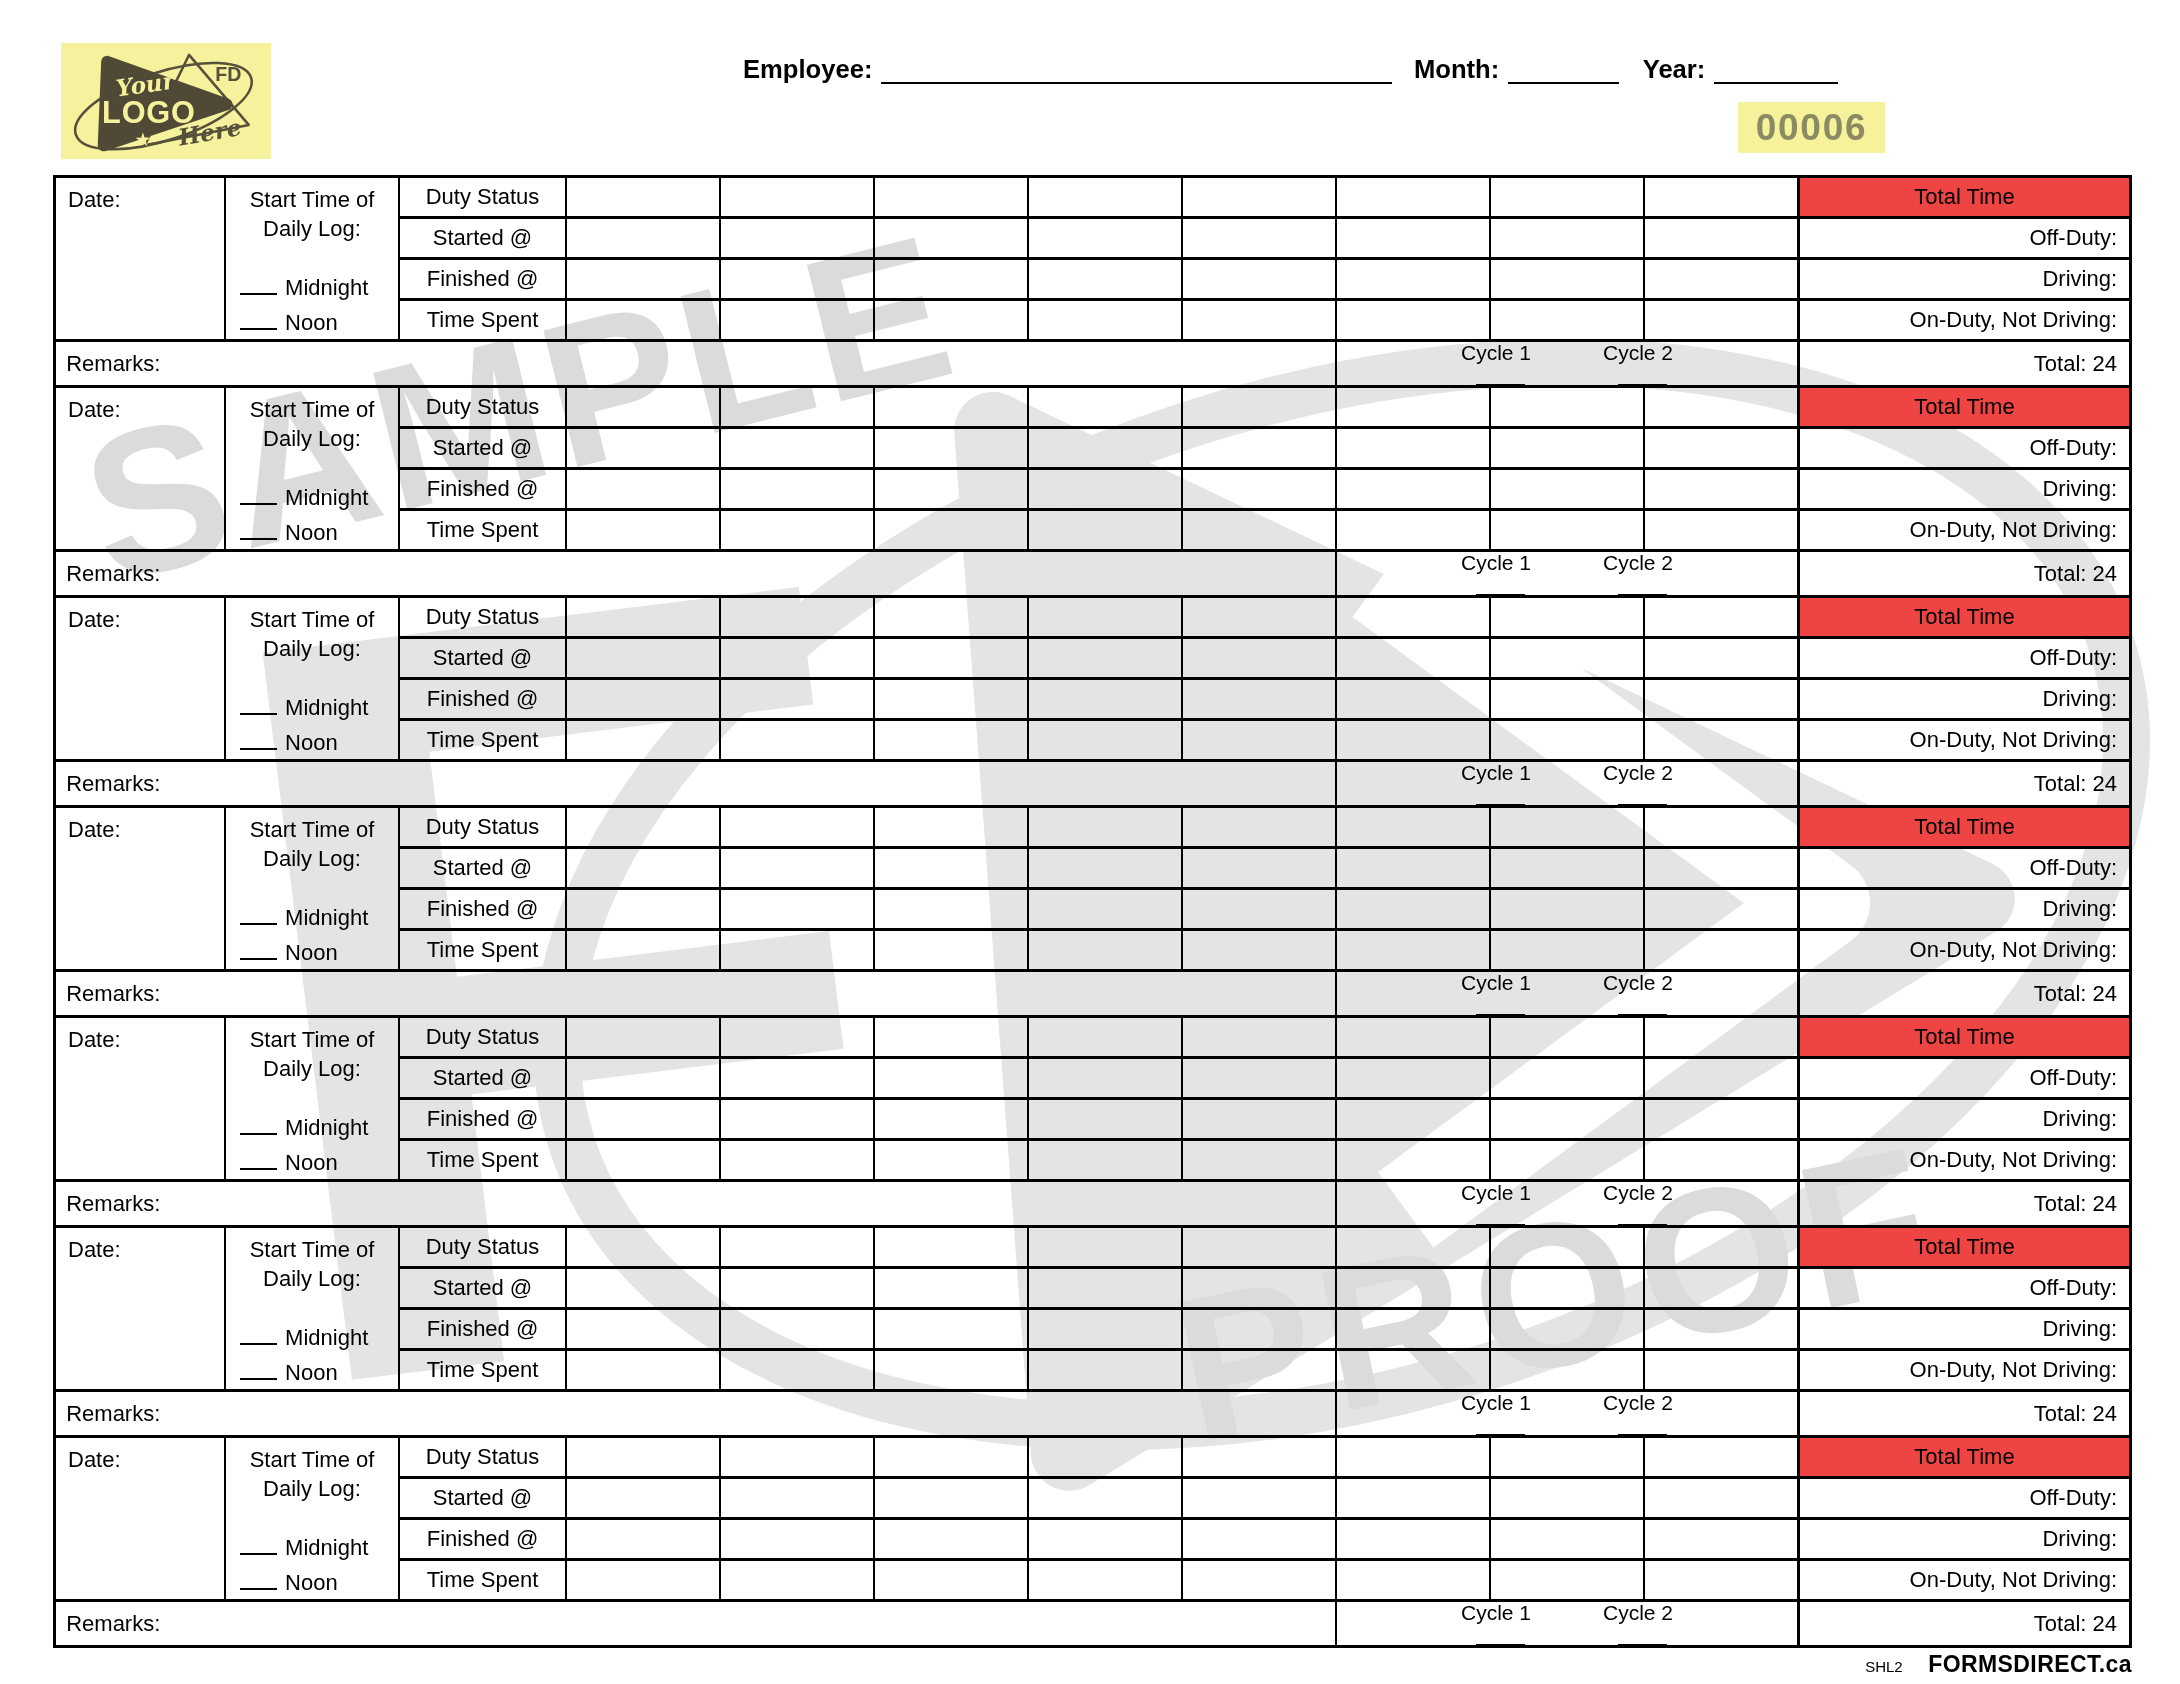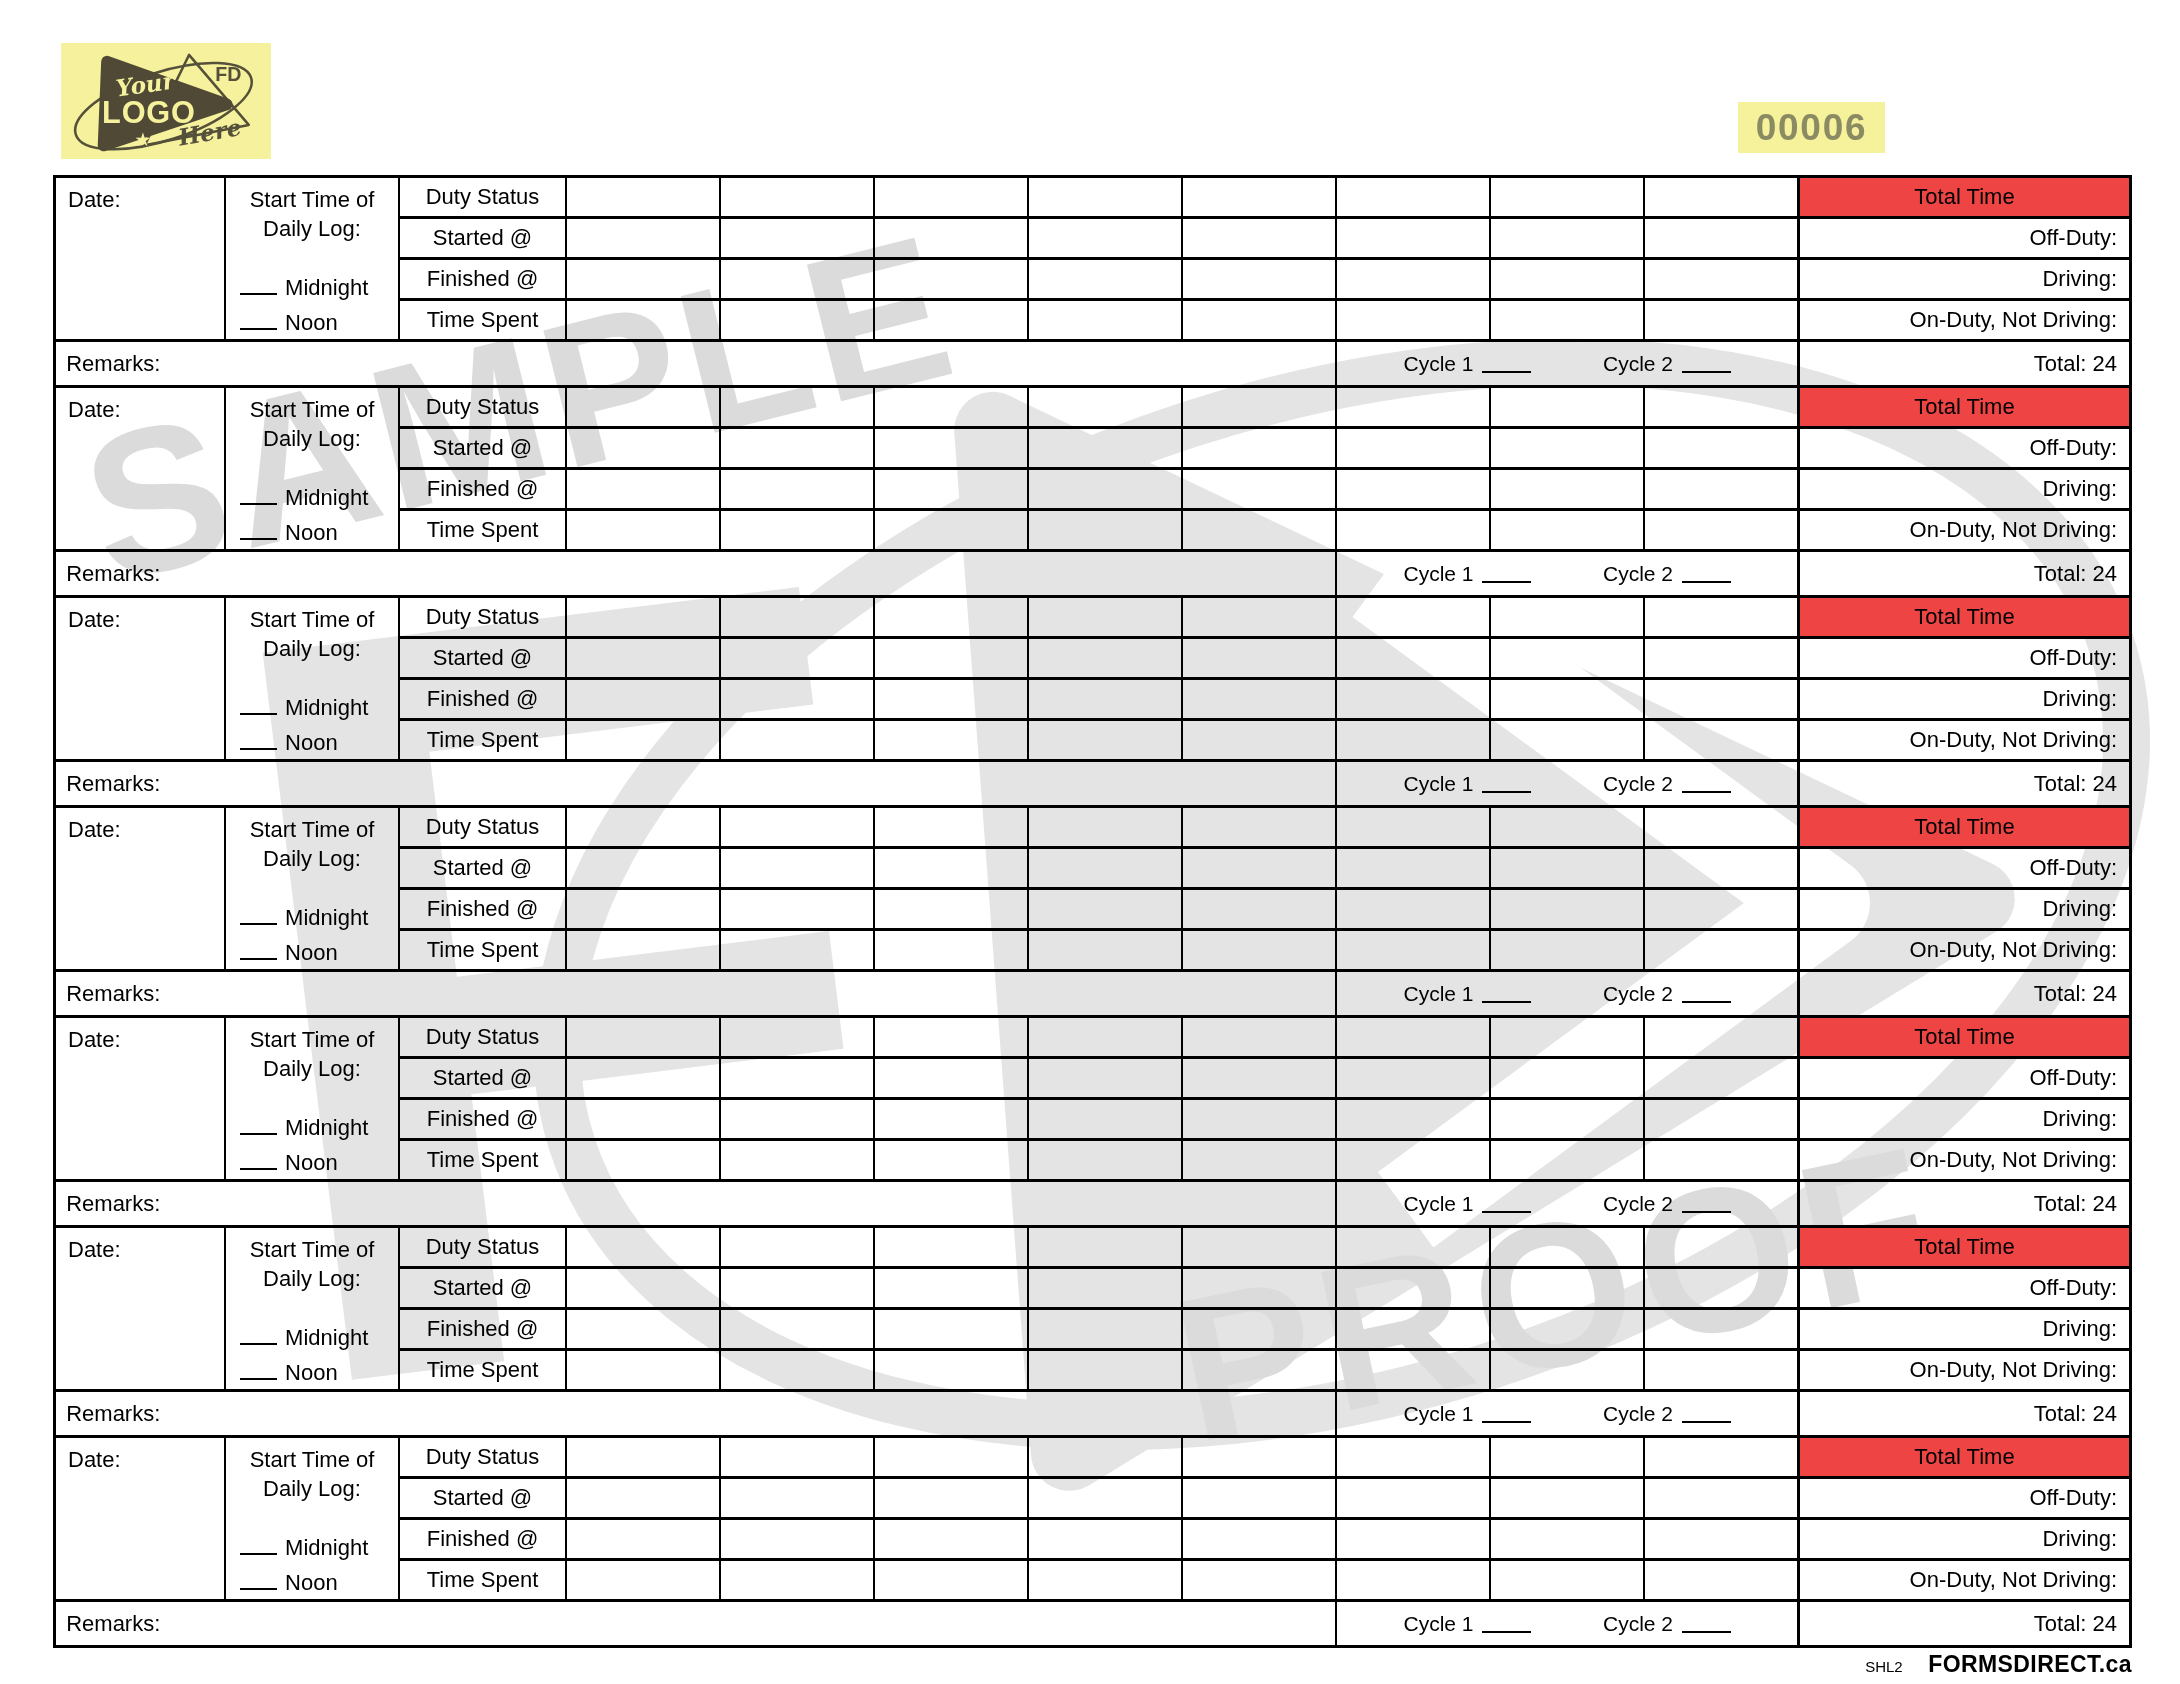--- a/index.html
+++ b/index.html
@@ -38,21 +38,21 @@
   .blank.chk{width:37px;margin-right:8.5px;}
   .blank.cyc{width:49px;margin-left:8.5px;}
   .c-lab{grid-column:3;justify-content:center;text-align:center;}
   .r1{grid-row:1;} .r2{grid-row:2;} .r3{grid-row:3;} .r4{grid-row:4;}
   .col-last{grid-column:12;border-right:none;border-left:1.7px solid #000;}
   .c-tt{justify-content:center;background:#ef4444;font-size:22px;}
   .c-tot{justify-content:flex-end;padding-right:12px;}
   .c-remarks{grid-area:5/1/6/9;border-bottom:none;padding-left:10.2px;align-items:center;}
   .c-cycle{grid-area:5/9/6/12;border-bottom:none;justify-content:center;gap:72px;font-size:21px;}
   .c-rtotal{grid-area:5/12/6/13;border-bottom:none;justify-content:flex-end;padding-right:12px;}
-  .cycgrp{display:flex;align-items:flex-start;}
+  .cycgrp{display:flex;align-items:center;flex-direction:column;}
   
   .footer{position:absolute;right:49px;top:1651px;display:flex;align-items:baseline;gap:25.6px;z-index:2;}
   .f-code{font-size:15px;}
   .f-brand{font-size:23px;font-weight:900;letter-spacing:0.4px;}
 </style>
 </head>
 <body>
 
 <div class="page">
 
@@ -73,20 +73,28 @@
       <path d="M150 14 L220 96 L98 120 Z" fill="none" stroke="#55503a" stroke-width="3" stroke-linejoin="round"></path>
       <path d="M54 22 L194 72 L50 120 Z" fill="#4f4936" stroke="#4f4936" stroke-width="14" stroke-linejoin="round"></path>
       <text x="100" y="58" text-anchor="middle" transform="rotate(-8 100 58)" font-family="DejaVu Serif, serif" font-style="italic" font-weight="bold" font-size="27" fill="#f6f19c">Your</text>
       <text x="103" y="94" text-anchor="middle" font-family="Liberation Sans, sans-serif" font-weight="900" font-size="36" letter-spacing="1" fill="#f6f19c">LOGO</text>
       <text x="96" y="121" text-anchor="middle" font-size="22" fill="#f6f19c">★</text>
       <text x="176" y="114" text-anchor="middle" transform="rotate(-10 176 114)" font-family="DejaVu Serif, serif" font-style="italic" font-weight="bold" font-size="27" fill="#55503a">Here</text>
       <text x="196" y="44" text-anchor="middle" font-family="Liberation Sans, sans-serif" font-weight="900" font-size="23" fill="#55503a">FD</text>
     </svg>
 
 
+    <div class="fieldrow emp-row">
+      <span class="lab">Employee:</span>
+      <span class="wline" style="width:511px;"></span>
+      <span class="lab" style="margin-left:22px;">Month:</span>
+      <span class="wline" style="width:111px;"></span>
+      <span class="lab" style="margin-left:24px;">Year:</span>
+      <span class="wline" style="width:124px;"></span>
+    </div>
 
 
     <div class="serial">00006</div>
 
   </div>
 
   <div class="form" id="form">
     <div class="block">
       <div class="cell c-date">
           <span>Date:</span>

